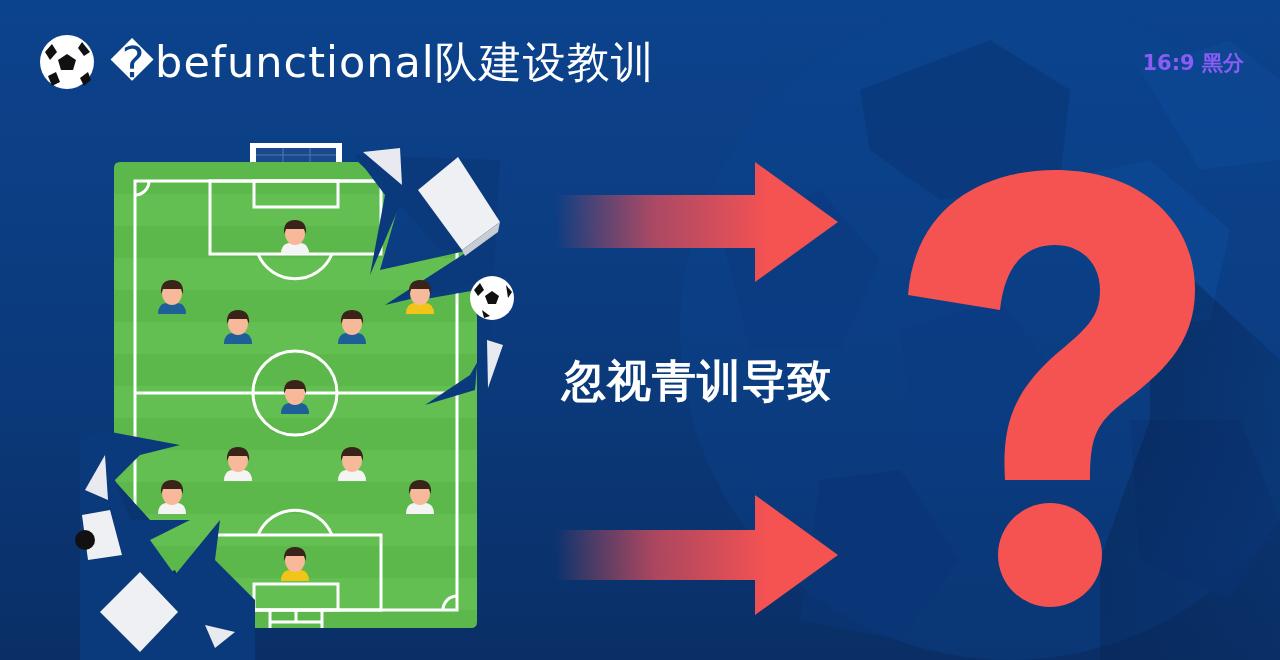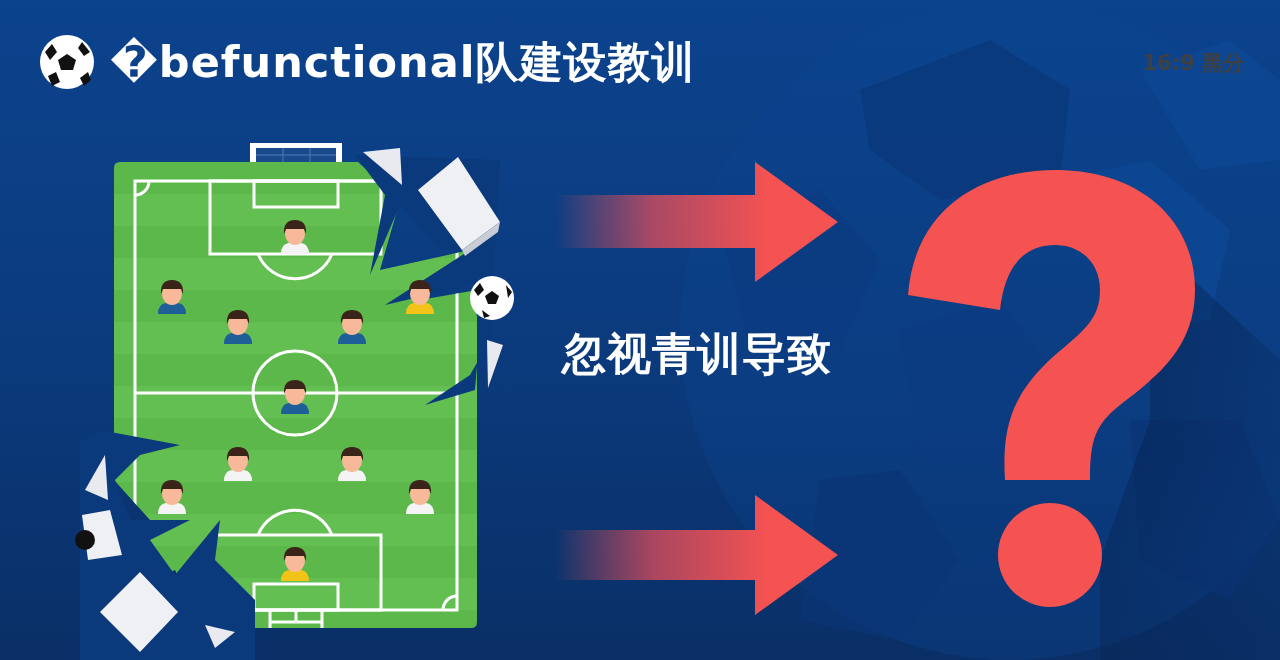--- a/index.html
+++ b/index.html
@@ -1,24 +1,24 @@
 <!DOCTYPE html>
 <html><head>
 <meta charset="utf-8">
 <style>
   html,body{margin:0;padding:0;}
   body{width:1280px;height:660px;overflow:hidden;position:relative;
     background:linear-gradient(180deg,#0c438d 0%,#0b3a7c 55%,#0a2f66 100%);
     font-family:"DejaVu Sans","Liberation Sans",sans-serif;}
   .abs{position:absolute;}
   #bg-svg{left:0;top:0;}
-  .title{left:110px;top:32px;color:#fff;font-size:43px;font-weight:bold;letter-spacing:1px;line-height:60px;}
-  .ratio{right:36px;top:48px;color:#404040;font-size:21px;font-weight:bold;line-height:30px;}
+  .title{left:110px;top:32px;color:#fff;font-size:43px;font-weight:normal;letter-spacing:1px;line-height:60px;}
+  .ratio{right:36px;top:48px;color:#8b5cf6;font-size:21px;font-weight:bold;line-height:30px;}
   .caption{left:562px;top:322px;color:#fff;font-size:44px;font-weight:bold;line-height:64px;letter-spacing:1px;}
-  .caption div{white-space:nowrap;}
+  .caption div{white-space:nowrap;margin-top:27px;}
 </style>
 </head>
 <body>
 
 <svg id="bg-svg" class="abs" width="1280" height="660" viewBox="0 0 1280 660">
   <defs>
     <linearGradient id="arrowGrad" x1="0" x2="1" y1="0" y2="0">
       <stop offset="0" stop-color="#f55252" stop-opacity="0"></stop>
       <stop offset="0.35" stop-color="#e04d5a" stop-opacity="0.75"></stop>
       <stop offset="0.75" stop-color="#f55252" stop-opacity="1"></stop>

